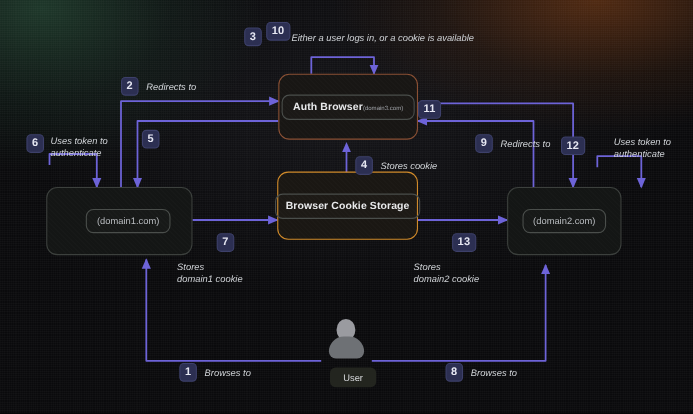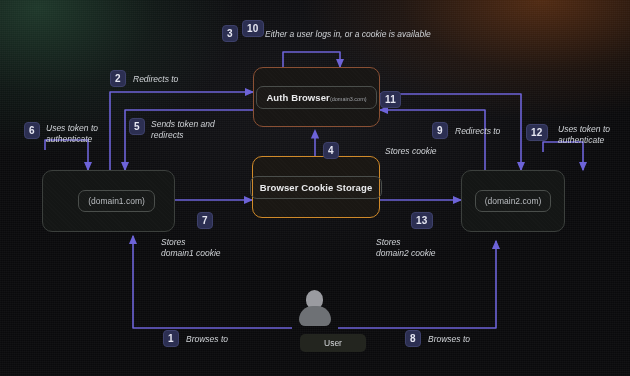--- a/index.html
+++ b/index.html
@@ -91,21 +91,21 @@
     width: 32px; height: 20px;
     border-radius: 15px 15px 7px 7px;
     background: #6e7175;
   }
   .user-tag {
     position: absolute;
     background: #23251f;
     border-radius: 5px;
     color: #d7d9dc;
     font-size: 8.5px;
-    padding: 4px 24px;
+    padding: 4px 12px;
   }
 </style>
 </head>
 <body>
 
 <div id="stage">
   <div id="noise"></div>
 
   <svg class="wires" viewBox="0 0 630 376">
     <defs>
@@ -172,36 +172,34 @@
   <div class="badge" style="left:222px; top:25px;">3</div>
   <div class="badge" style="left:242px; top:20px;">10</div>
   <div class="lbl" style="left:265px; top:29px;">Either a user logs in, or a cookie is available</div>
 
   <div class="badge" style="left:110px; top:70px;">2</div>
   <div class="lbl" style="left:133px; top:74px;">Redirects to</div>
 
   <div class="badge" style="left:380px; top:71px;margin-top:20px;">11</div>
 
   <div class="badge" style="left:129px; top:118px;">5</div>
-  <div class="lbl" style="left:151px; top:119px;">Sends token and
-redirects</div>
 
   <div class="badge" style="left:24px; top:122px;">6</div>
   <div class="lbl" style="left:46px; top:123px;">Uses token to
 authenticate</div>
 
   <div class="badge" style="left:432px; top:122px;">9</div>
   <div class="lbl" style="left:455px; top:126px;">Redirects to</div>
 
-  <div class="badge" style="left:526px; top:124px;">12</div>
+  <div class="badge" style="left:510px; top:124px;">12</div>
   <div class="lbl" style="left:558px; top:124px;">Uses token to
 authenticate</div>
 
   <div class="badge" style="left:323px; top:142px;">4</div>
-  <div class="lbl" style="left:346px; top:146px;margin-left:39px;">Stores cookie</div>
+  <div class="lbl" style="left:346px; top:146px;">Stores cookie</div>
 
   <div class="badge" style="left:197px; top:212px;">7</div>
   <div class="lbl center" style="left:161px; top:237px; width:90px;">Stores
 domain1 cookie</div>
 
   <div class="badge" style="left:411px; top:212px;">13</div>
   <div class="lbl center" style="left:376px; top:237px; width:92px;">Stores
 domain2 cookie</div>
 
   <div class="badge" style="left:163px; top:330px;">1</div>

